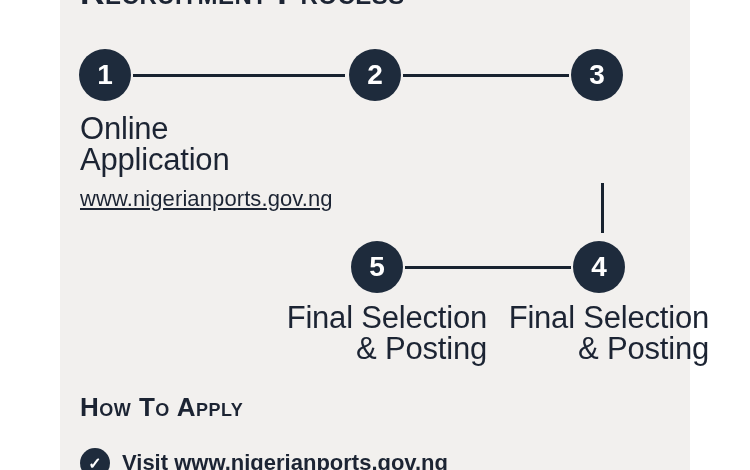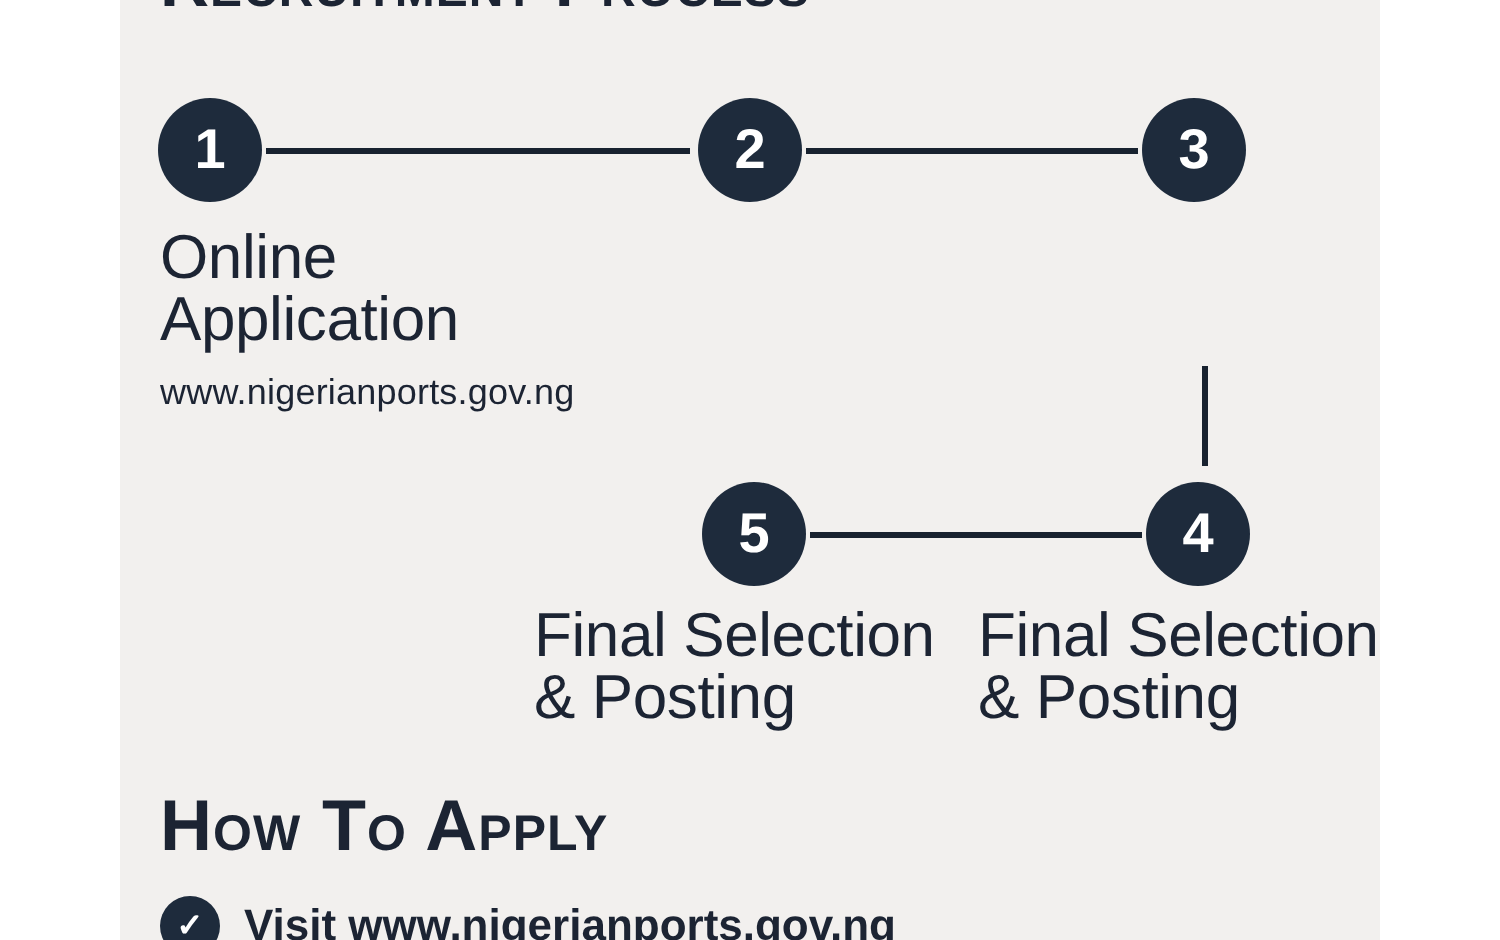--- a/index.html
+++ b/index.html
@@ -22,28 +22,28 @@
     background:var(--navy,#1e2b3c);color:#fff;
     display:flex;align-items:center;justify-content:center;
     font-size:28px;font-weight:700;
   }
   .hline{position:absolute;height:3px;background:var(--line,#18222f);}
   .vline{position:absolute;width:3px;background:var(--line,#18222f);}
   .step-label{
     position:absolute;font-size:31px;line-height:31px;
     color:var(--ink,#1c2433);letter-spacing:-0.2px;
   }
-  .step-label.centered{text-align:left;}
+  .step-label.centered{text-align:right;}
   .website{
-    position:absolute;left:80px;top:186px;font-size:18px;
-    color:var(--ink,#1c2433);letter-spacing:0.1px;
+    position:absolute;left:80px;top:186px;font-size:22px;
+    color:var(--ink,#1c2433);letter-spacing:0.1px;text-decoration:underline;
   }
   .section-title{
     position:absolute;left:80px;top:392px;margin:0;
-    font-size:36px;font-weight:800;font-variant:small-caps;
+    font-size:26px;font-weight:800;font-variant:small-caps;
     letter-spacing:0.5px;color:var(--ink,#1c2433);white-space:nowrap;
   }
   .apply-item{
     position:absolute;left:80px;top:448px;display:flex;align-items:flex-start;
   }
   .check-circle{
     width:30px;height:30px;border-radius:50%;flex:0 0 auto;
     background:var(--navy,#1e2b3c);color:#fff;
     display:flex;align-items:center;justify-content:center;
     font-size:16px;font-weight:700;

